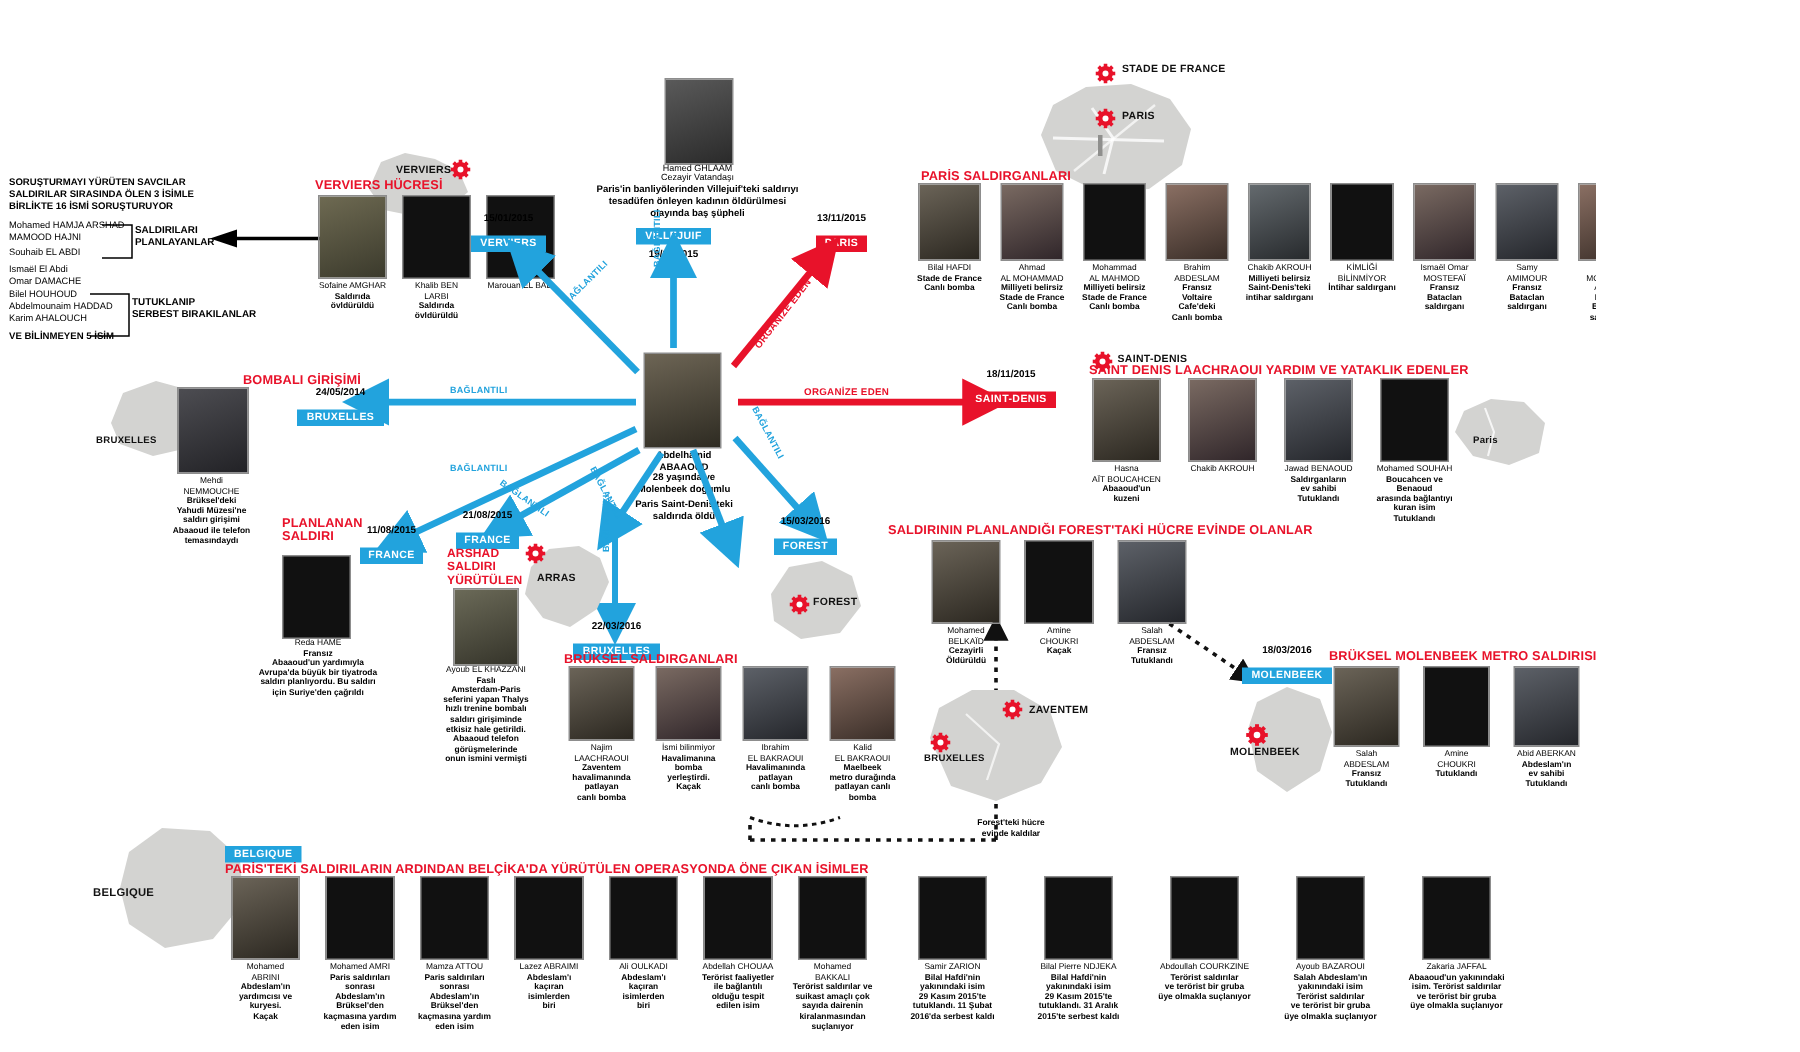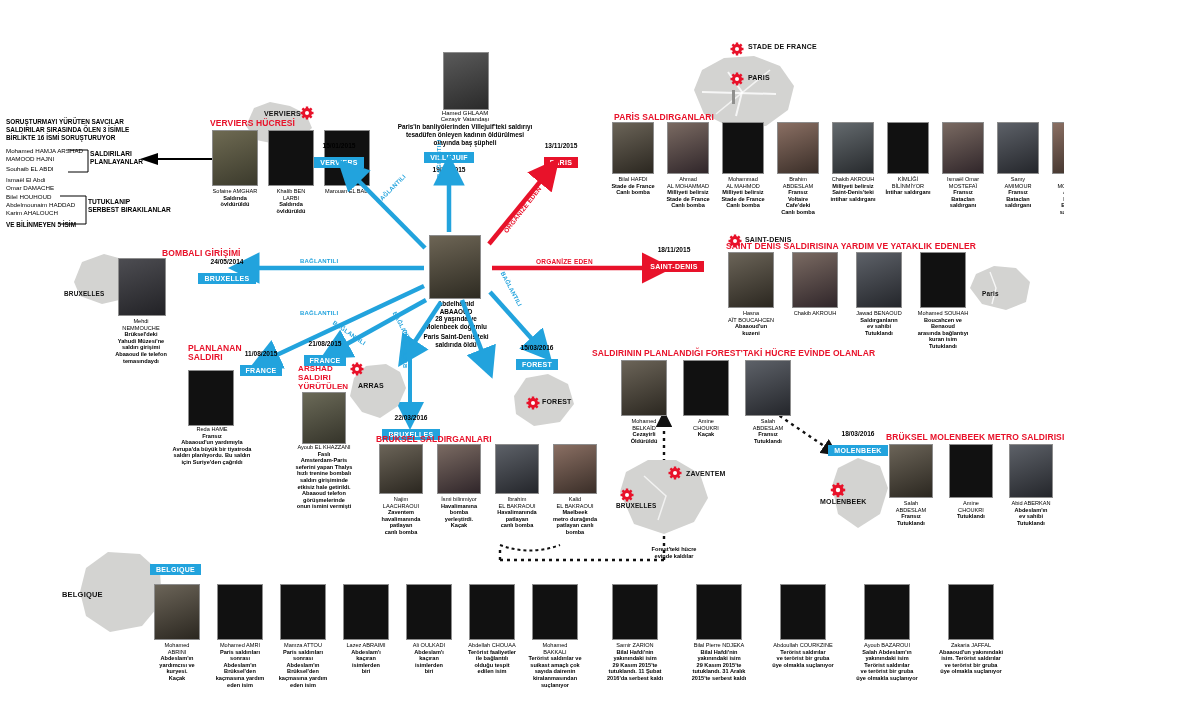--- a/index.html
+++ b/index.html
@@ -349,21 +349,21 @@
           <rect x="-6.5" y="-1.2" width="13" height="2.4"></rect>
           <rect x="-1.2" y="-6.5" width="2.4" height="13"></rect>
           <rect x="-6.5" y="-1.2" width="13" height="2.4" transform="rotate(45)"></rect>
           <rect x="-1.2" y="-6.5" width="2.4" height="13" transform="rotate(45)"></rect>
         </g>
         <circle r="2" fill="#fff"></circle>
       </g>
   </svg>
   <div class="abs maplbl" style="left:745px;top:236px;">SAINT-DENIS</div>
 
-  <div class="abs hdr-red" style="left:726px;top:241px;">SAINT DENIS SALDIRISINA YARDIM VE YATAKLIK EDENLER</div>
+  <div class="abs hdr-red" style="left:726px;top:241px;">SAINT DENIS LAACHRAOUI YARDIM VE YATAKLIK EDENLER</div>
   <div class="abs" id="saint-denis-row" style="left:724px;top:252px;display:flex;gap:10px;">
       <div style="width: 54px;">
         <div class="portrait" style="width: 44px; height: 54px; margin: 0px auto; background: linear-gradient(160deg, rgb(107, 100, 88), rgb(43, 39, 32));"></div>
         <div class="cap" style="margin-top: 2px;">
           <div class="n" style="white-space: pre-line;">Hasna
 AÏT BOUCAHCEN</div>
           <div class="d" style="white-space: pre-line;">Abaaoud'un
 kuzeni</div>
         </div>
       </div>
@@ -687,20 +687,21 @@
           <div class="d" style="white-space: pre-line;">Tutuklandı</div>
         </div>
       </div>
     </div>
 
   <svg class="abs" style="left:62px;top:540px;" width="120" height="110">
     <path class="map" d="M18 52 L24 28 L46 12 L78 14 L98 32 L100 62 L80 86 L48 92 L24 76 Z"></path>
   </svg>
   <div class="abs maplbl" style="left:62px;top:590px;font-size:7.5px;">BELGIQUE</div>
   <div class="abs" style="left:150px;top:558px;"><span class="tagblue">BELGIQUE</span></div>
+  <div class="abs hdr-red" style="left:150px;top:574px;">PARİS'TEKİ SALDIRILARIN ARDINDAN BELÇİKA'DA YÜRÜTÜLEN OPERASYONDA ÖNE ÇIKAN İSİMLER</div>
   <div class="abs" id="belgium-ops-row" style="left:150px;top:584px;display:flex;gap:9px;">
       <div style="width: 54px;">
         <div class="portrait" style="width: 44px; height: 54px; margin: 0px auto; background: linear-gradient(160deg, rgb(107, 100, 88), rgb(43, 39, 32));"></div>
         <div class="cap" style="margin-top: 2px;">
           <div class="n" style="white-space: pre-line;">Mohamed
 ABRINI</div>
           <div class="d" style="white-space: pre-line;">Abdeslam'ın
 yardımcısı ve
 kuryesi.
 Kaçak</div>

